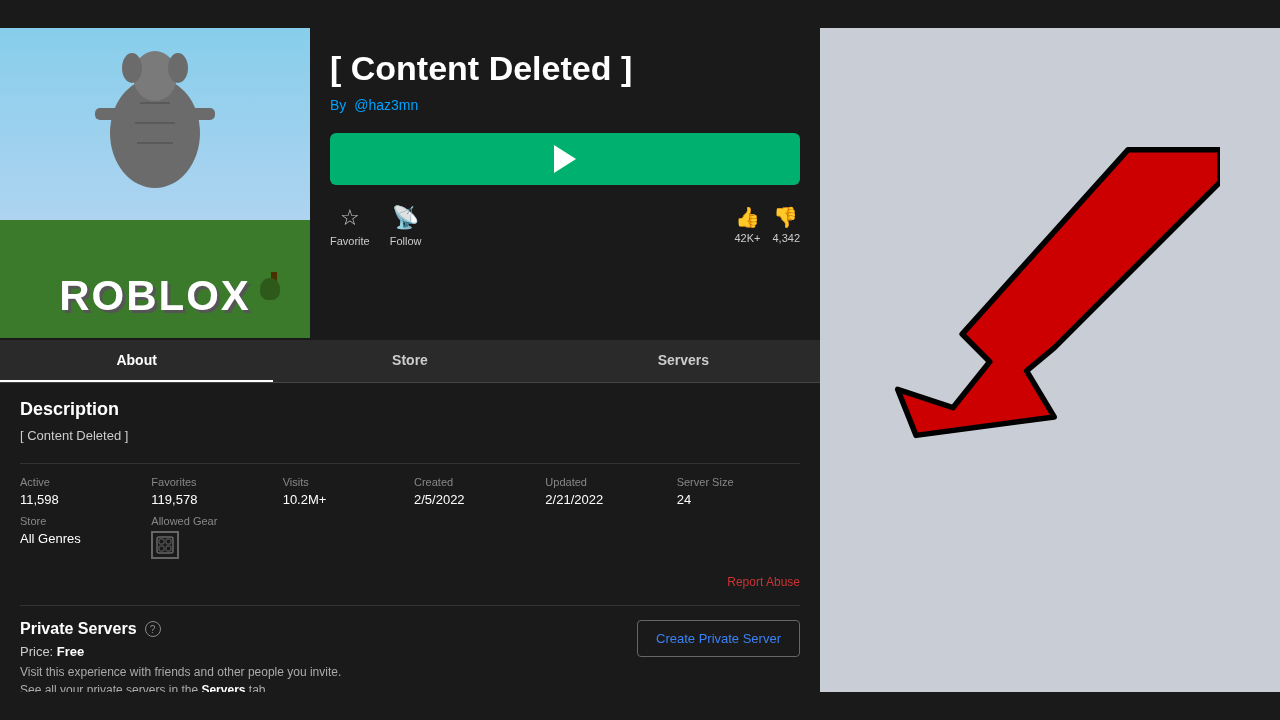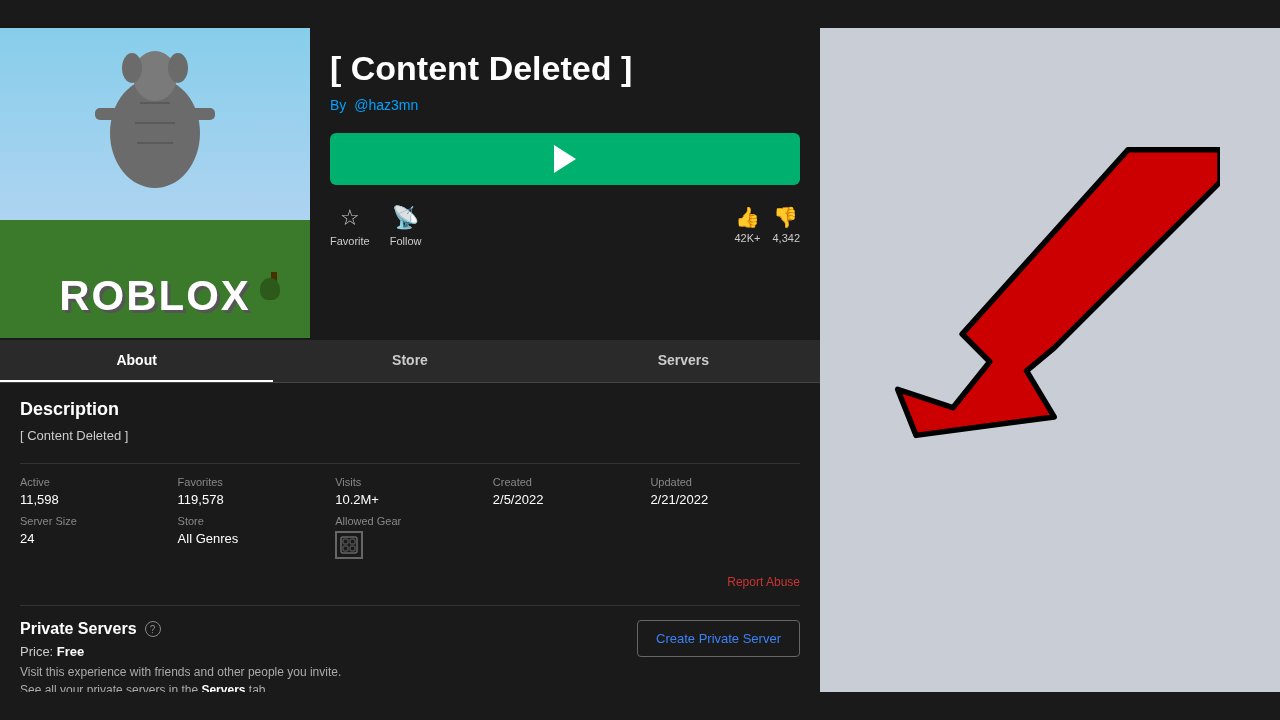--- a/index.html
+++ b/index.html
@@ -224,21 +224,21 @@
     }
 
     .description-text {
       font-size: 13px;
       color: #ccc;
       margin-bottom: 20px;
     }
 
     .stats-grid {
       display: grid;
-      grid-template-columns: repeat(5, 1fr);
+      grid-template-columns: repeat(6, 1fr);
       gap: 8px;
       margin-bottom: 16px;
       border-top: 1px solid #333;
       padding-top: 12px;
     }
 
     .stat-col {
       display: flex;
       flex-direction: column;
       gap: 4px;

